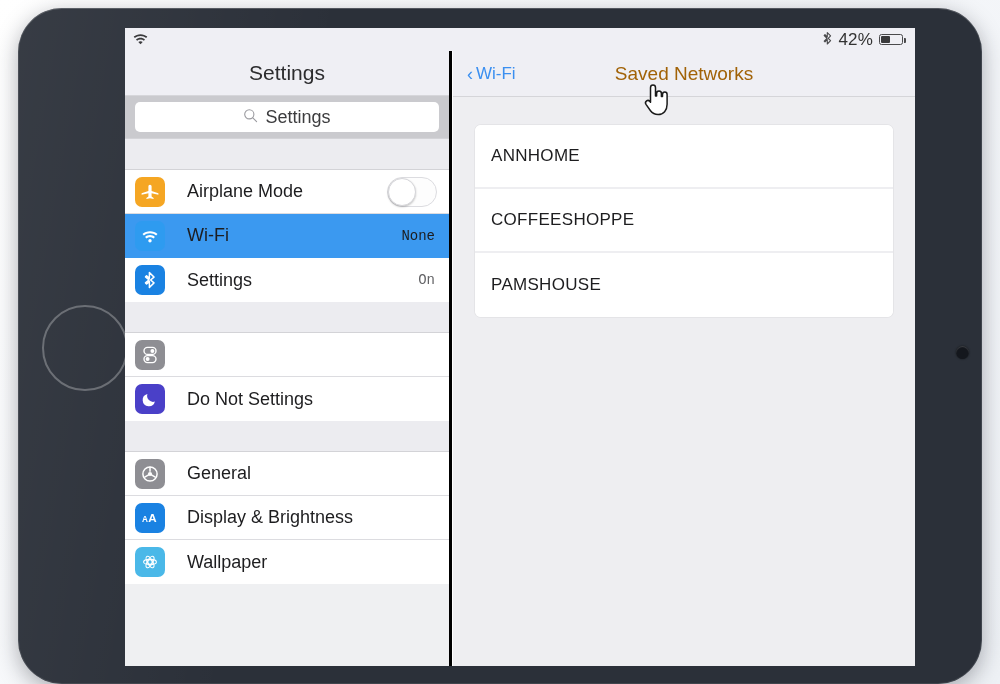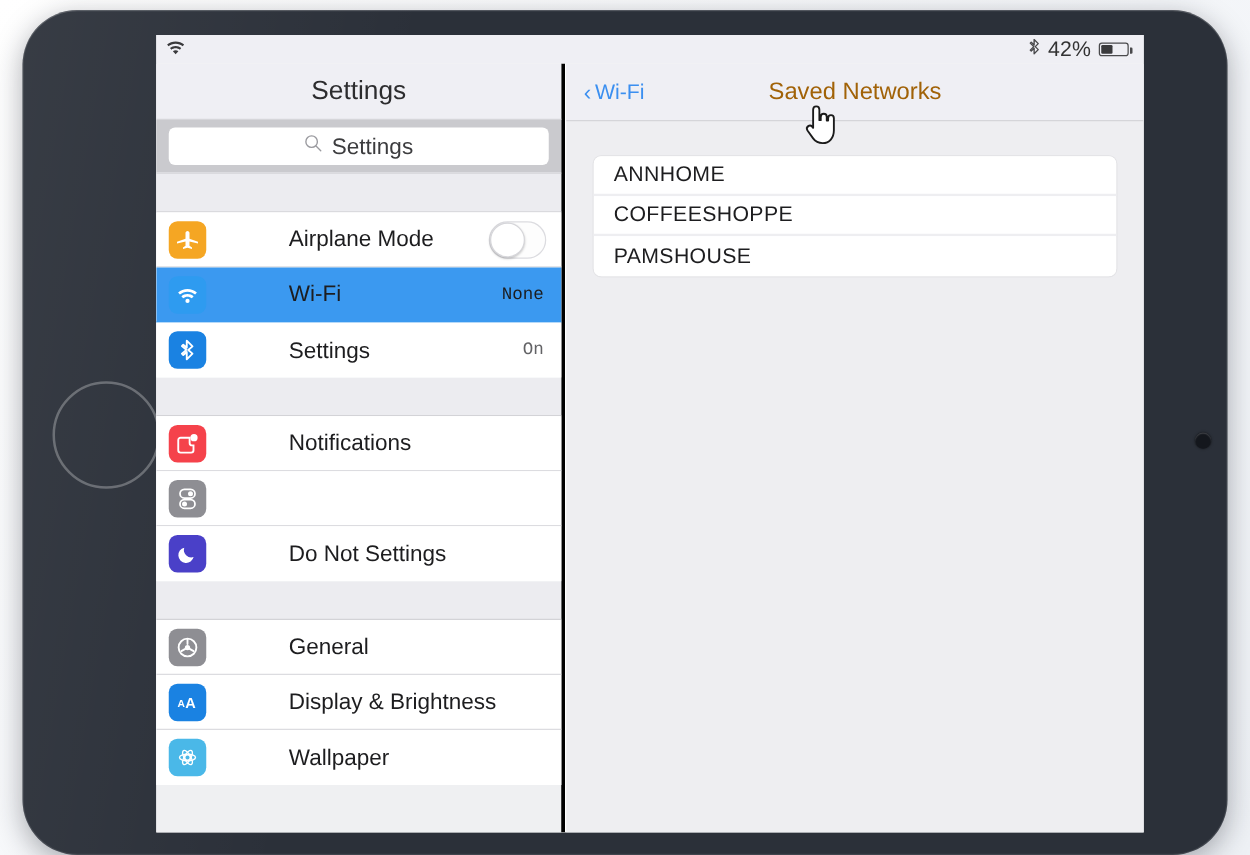--- a/index.html
+++ b/index.html
@@ -108,21 +108,20 @@
 
   .grp-gap{ height:30px; background:#ececf0; border-bottom:1px solid #d3d3d7; }
   .grp-gap.first{ border-top:1px solid #d3d3d7; }
 
   .rows{ background:#ffffff; }
   .row{
     position:relative; display:flex; align-items:center;
     height:44px; padding-left:10px; background:#ffffff;
     border-bottom:1px solid #dcdce0;
     box-sizing:border-box;
-    gap:44px;
   }
   .row:last-child{ border-bottom:none; }
   .row.selected{ background:#3b99f0; border-bottom-color:#3b99f0; }
   .row-icon{
     width:30px;height:30px;border-radius:7px;flex:0 0 auto;
     display:flex;align-items:center;justify-content:center;
     color:#fff;
   }
   .row-label{
     margin-left:22px; font-size:18px; color:#1d1d1f; flex:1 1 auto;
@@ -169,21 +168,21 @@
     font-size:19px; color:#a16207;
   }
 
   .net-list{
     margin:28px 22px 0 22px;
     border-radius:6px; overflow:hidden;
     box-shadow:0 0 0 1px rgba(0,0,0,.04);
     background:#fff;
   }
   .net-row{
-    height:32px; display:flex; align-items:center;
+    height:64px; display:flex; align-items:center;
     padding-left:16px; background:#ffffff;
     font-size:17px; color:#1d1d1f; letter-spacing:.3px;
     border-bottom:2px solid #eeeef1;
     box-sizing:border-box;
   }
   .net-row:last-child{ border-bottom:none; }
 
   
   .cursor{
     position:absolute; left:515px; top:53px;
@@ -270,29 +269,20 @@
                     <path d="M9.4 2.5l4.6 4.6L10.6 10l3.4 2.9-4.6 4.6V11.6L6.6 14l-1.1-1.1 3.6-3-3.6-3L6.6 5.8l2.8 2.4V2.5z" fill="none" stroke="#fff" stroke-width="1.5" stroke-linejoin="round"></path>
                   </svg>
                 </span>
                 <span class="row-label">Settings</span>
                 <span class="row-value">On</span>
               </div>
             </div>
             <div class="grp-gap"></div>
             <div class="rows">
               <div class="row">
-                <span class="row-icon" style="background: rgb(245, 66, 75);">
-                  <svg width="20" height="20" viewBox="0 0 20 20">
-                    <path d="M4.5 5.2h7.2v4.1a2 2 0 0 0 2 2h1.1v3.9a1.9 1.9 0 0 1-1.9 1.9H4.5a1.9 1.9 0 0 1-1.9-1.9V7.1A1.9 1.9 0 0 1 4.5 5.2z" fill="none" stroke="#fff" stroke-width="1.5"></path>
-                    <circle cx="15.2" cy="5.1" r="2.9" fill="#fff"></circle>
-                  </svg>
-                </span>
-                <span class="row-label">Notifications</span>
-              </div>
-              <div class="row">
                 <span class="row-icon" style="background: rgb(142, 142, 147);">
                   <svg width="20" height="20" viewBox="0 0 20 20">
                     <rect x="4" y="2.4" width="12" height="7" rx="3.5" fill="none" stroke="#fff" stroke-width="1.4"></rect>
                     <circle cx="12.4" cy="5.9" r="2" fill="#fff"></circle>
                     <rect x="4" y="10.6" width="12" height="7" rx="3.5" fill="none" stroke="#fff" stroke-width="1.4"></rect>
                     <circle cx="7.6" cy="14.1" r="2" fill="#fff"></circle>
                   </svg>
                 </span>
               </div>
               <div class="row">

